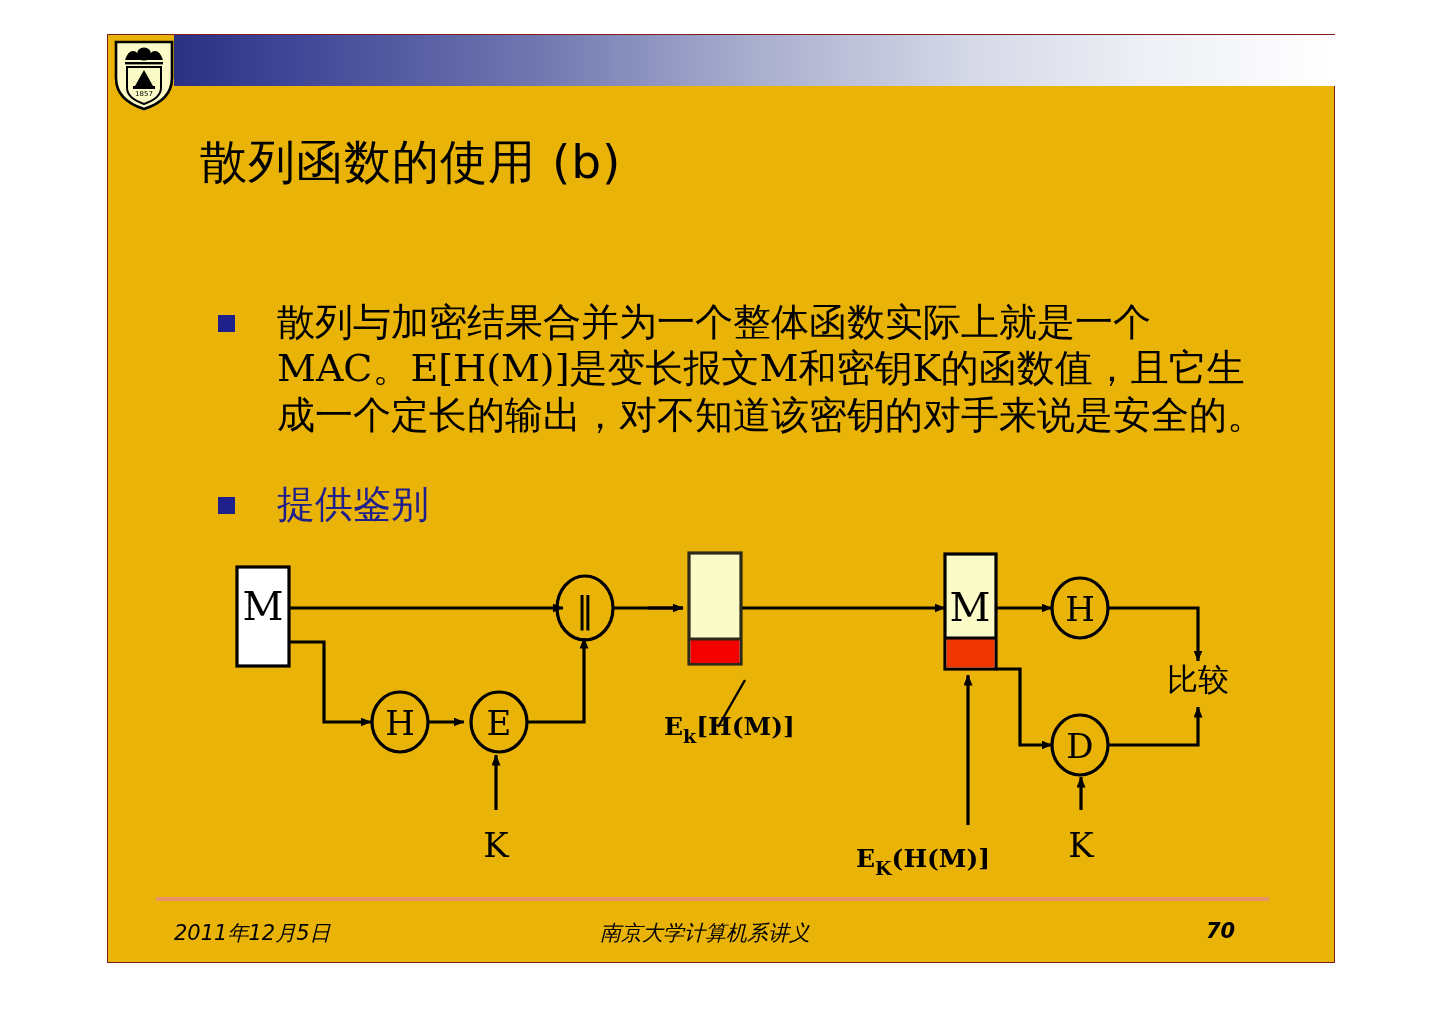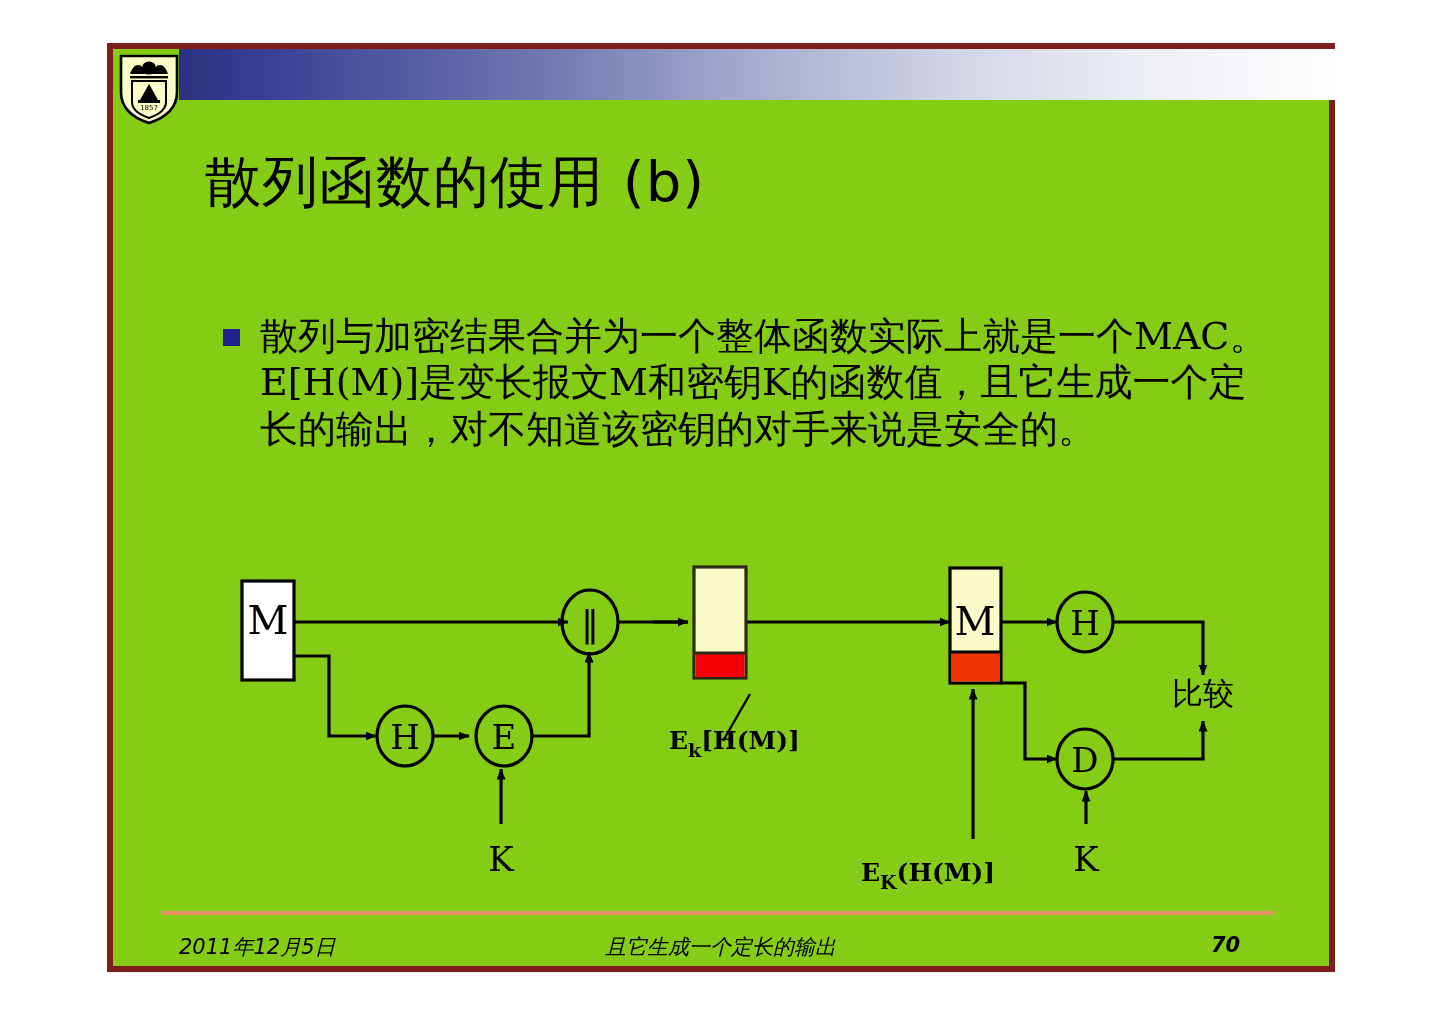--- a/index.html
+++ b/index.html
@@ -1,45 +1,45 @@
 <!DOCTYPE html>
 <html><head>
 <meta charset="utf-8">
 <style>
   html,body{margin:0;padding:0;}
   body{
     width:1440px;height:1018px;background:#ffffff;
     font-family:"Liberation Sans", sans-serif;overflow:hidden;
   }
   #slide{
-    position:absolute;left:107px;top:43px;width:1228px;height:929px;
-    background:#84cc16;border:6px solid #7f1d1d;box-sizing:border-box;
+    position:absolute;left:107px;top:34px;width:1228px;height:929px;
+    background:#eab308;border:1px solid #7f1d1d;box-sizing:border-box;
   }
   
   #header-band{
     position:absolute;left:66px;top:0px;width:1161px;height:51px;
     background:linear-gradient(to right,#2b3180 0%,#3b4194 8%,#6d74ae 30%,#a9aece 50%,#d4d7e6 68%,#eef0f6 84%,#ffffff 100%);
   }
   #logo{
     position:absolute;left:4px;top:3px;width:64px;height:74px;
   }
   
   #title{
     position:absolute;left:92px;top:96px;
     font-family:"DejaVu Sans","Liberation Sans",sans-serif;
-    font-size:56px;color:#000000;letter-spacing:1px;white-space:nowrap;
+    font-size:47px;color:#000000;letter-spacing:1px;white-space:nowrap;
   }
   
   .bullet-row{position:absolute;display:flex;align-items:flex-start;}
   .bmark{
     width:17px;height:17px;background:#20208c;flex:0 0 auto;margin-top:16px;
   }
   .btext{
     font-family:"DejaVu Serif","Liberation Serif",serif;
-    font-size:38px;line-height:1.22;color:#000000;margin-left:20px;
+    font-size:38px;line-height:1.22;color:#000000;margin-left:42px;
   }
   #bullet1{left:110px;top:264px;width:1055px;}
   #bullet2{left:110px;top:446px;}
   #bullet2 .btext{color:#20208c;}
   
   #diagram{position:absolute;left:0;top:0;width:1228px;height:929px;}
   
   #footer-rule{
     position:absolute;left:48px;top:862px;width:1113px;height:4px;background:#e8936a;
   }
@@ -71,20 +71,24 @@
     <text x="32" y="26.5" font-size="5" font-family="DejaVu Sans, sans-serif" text-anchor="middle" fill="#000"> </text>
   </svg>
 
   <div id="title">散列函数的使用 (b)</div>
 
   <div id="bullet1" class="bullet-row">
     <div class="bmark"></div>
     <div class="btext">散列与加密结果合并为一个整体函数实际上就是一个MAC。E[H(M)]是变长报文M和密钥K的函数值，且它生成一个定长的输出，对不知道该密钥的对手来说是安全的。</div>
   </div>
 
+  <div id="bullet2" class="bullet-row">
+    <div class="bmark"></div>
+    <div class="btext">提供鉴别</div>
+  </div>
 
   <svg id="diagram" viewBox="0 0 1228 929">
     <defs>
       <marker id="ah" markerWidth="11" markerHeight="9" refX="10.5" refY="4.5" orient="auto" markerUnits="userSpaceOnUse">
         <path d="M0,0 L11,4.5 L0,9 z" fill="#000"></path>
       </marker>
     </defs>
 
     <g stroke="#000" stroke-width="3.2" fill="none">
 
@@ -176,16 +180,16 @@
       <text x="748" y="832" font-family="DejaVu Serif, serif" font-size="25" font-weight="bold" fill="#000">
         <tspan>E</tspan><tspan dy="8" font-size="19">K</tspan><tspan dy="-8">(H(M)]</tspan>
       </text>
     </g>
 
     <text x="1090" y="655" font-family="DejaVu Sans, sans-serif" font-size="31" text-anchor="middle" fill="#000">比较</text>
   </svg>
 
   <div id="footer-rule"></div>
   <div class="foot" id="foot-date">2011年12月5日</div>
-  <div class="foot" id="foot-center">且它生成一个定长的输出</div>
+  <div class="foot" id="foot-center">南京大学计算机系讲义</div>
   <div class="foot" id="foot-page">70</div>
 
 </div>
 
 </body></html>

